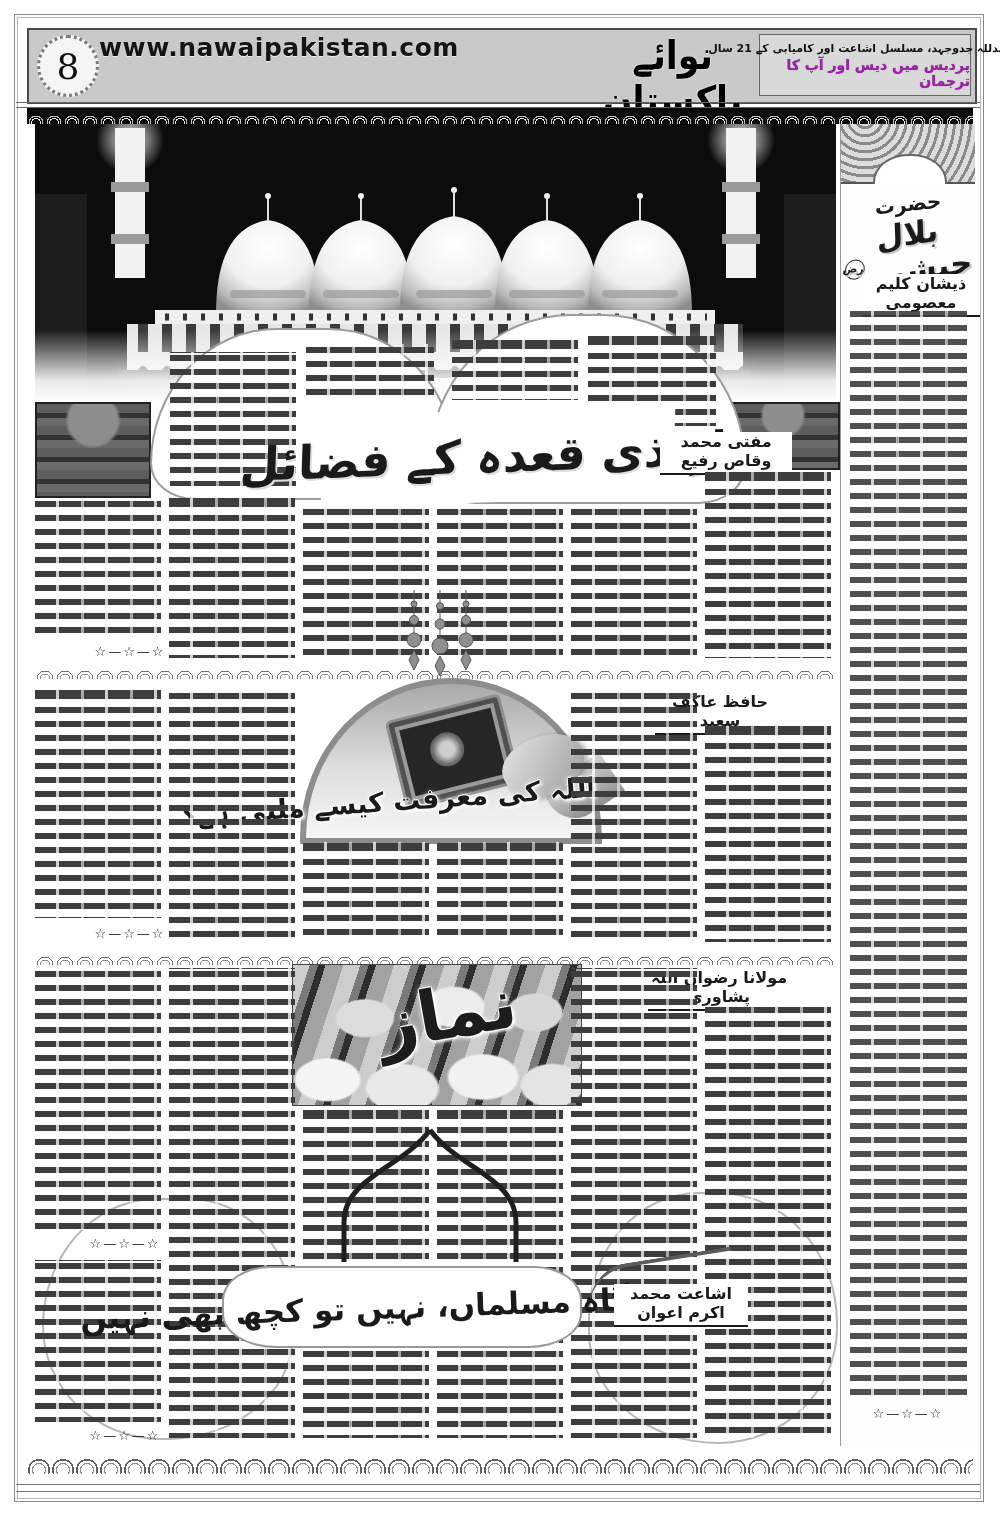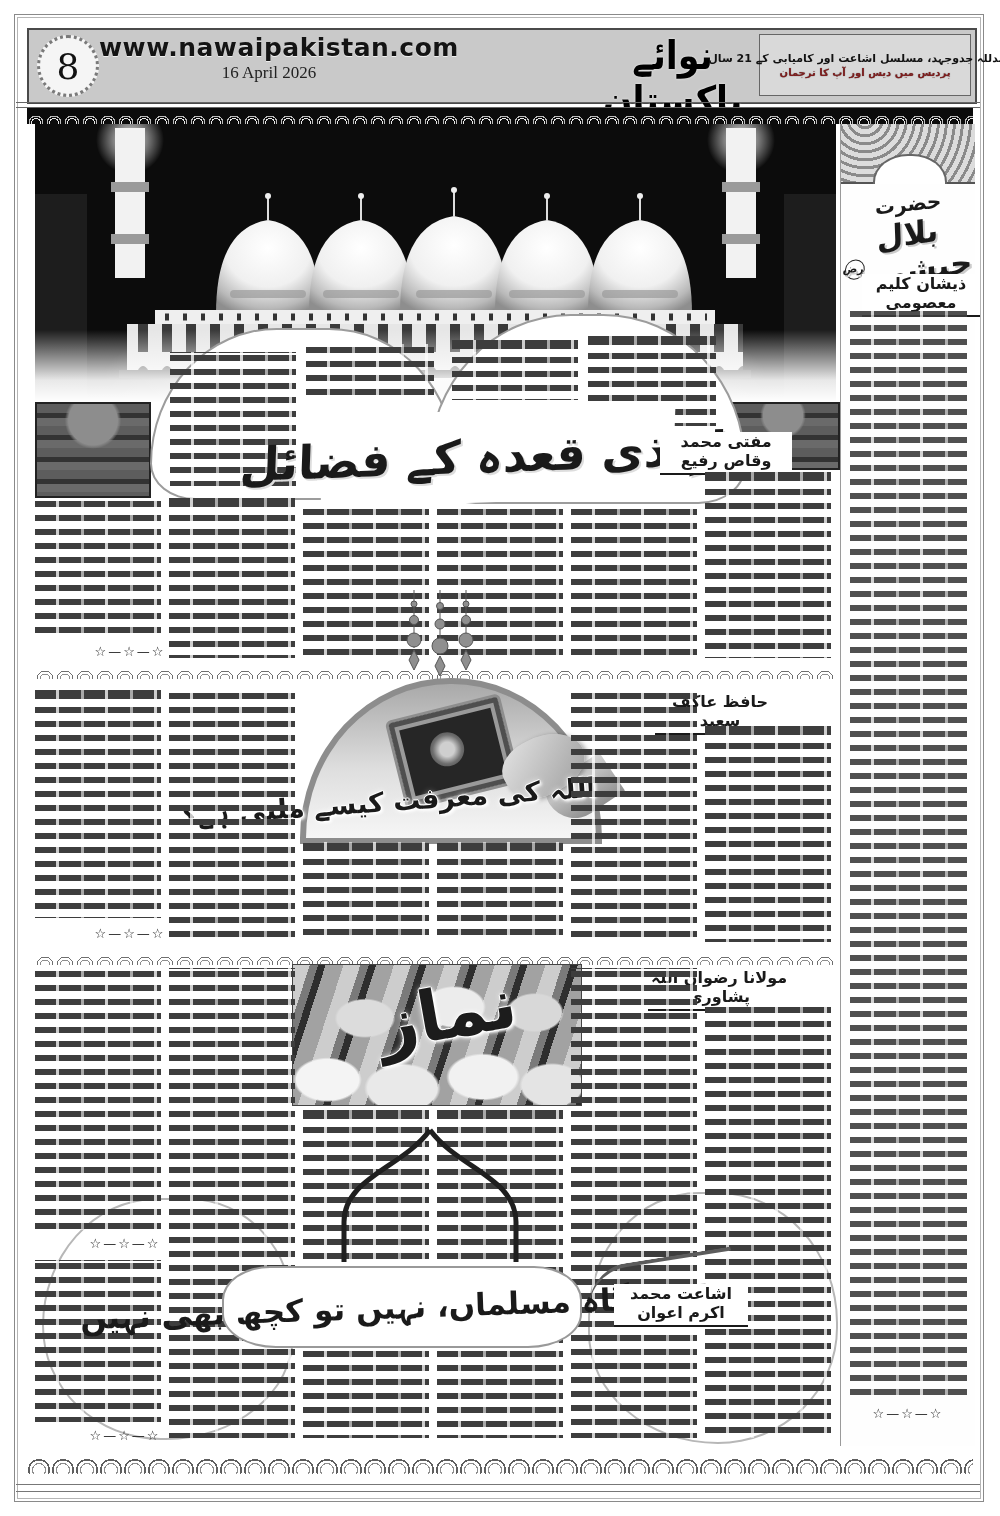--- a/index.html
+++ b/index.html
@@ -20,21 +20,21 @@
        text-shadow:0 1px 0 #eee;}
   .date{font-family:"Liberation Serif",serif;font-size:17px;color:#222;margin-top:1px;}
   .secbox{left:406px;top:9px;width:126px;height:50px;background:#0a0a0a;border-radius:10px;
           border:2px solid #000;display:flex;align-items:center;justify-content:center;
           color:#fff;font-size:25px;font-weight:bold;box-shadow:0 0 0 2px #c9c9c9 inset;}
   .mast{left:536px;top:8px;width:215px;text-align:center;font-size:35px;font-weight:bold;
         color:#000;transform:scaleY(1.12);text-shadow:0 0 2px #f2f2f2;}
   .tagbox{left:730px;top:4px;width:210px;height:60px;background:#d9d9d9;border:1px solid #666;
           display:flex;flex-direction:column;align-items:center;justify-content:center;gap:2px;}
   .tag1{font-size:11px;font-weight:bold;color:#111;white-space:nowrap;}
-  .tag2{font-size:10px;font-weight:bold;color:#7f1d1d;text-shadow:0 0 1px #555;}
+  .tag2{font-size:14px;font-weight:bold;color:#a21caf;text-shadow:0 0 1px #555;}
   .hrule{left:16px;top:102px;width:964px;height:4px;border-top:1px solid #666;border-bottom:1px solid #666;}
   .brule{left:16px;top:1484px;width:964px;height:6px;border-top:1px solid #777;border-bottom:1px solid #777;}
   
   .band{background-repeat:repeat-x;}
   .band.dark{background-color:#0c0c0c;
     background-image:radial-gradient(circle at 9px 15px,#0c0c0c 0 4px,#e8e8e8 4px 5px,#0c0c0c 5px 6.5px,#bdbdbd 6.5px 7.5px,transparent 7.5px);
     background-size:18px 20px;}
   .band.light{background-color:#fff;
     background-image:radial-gradient(circle at 10px 15px,#fff 0 4.5px,#8d8d8d 4.5px 5.5px,#fff 5.5px 7.5px,#6f6f6f 7.5px 8.5px,transparent 8.5px);
     background-size:20px 18px;}
@@ -106,21 +106,20 @@
 
 <div class="page">
   <div class="abs frame"></div>
 
   <div class="abs hdr">
     <div class="abs pgcirc">
       <span>8</span>
     </div>
     <div class="abs urlblk">
       <div class="url">www.nawaipakistan.com</div>
-      <div class="date">16 April 2026</div>
     </div>
     <div class="abs mast rtl">نوائے پاکستان</div>
     <div class="abs tagbox rtl">
       <div class="tag1">الحمدللہ جدوجہد، مسلسل اشاعت اور کامیابی کے 21 سال</div>
       <div class="tag2">پردیس میں دیس اور آپ کا ترجمان</div>
     </div>
   </div>
   <div class="abs hrule"></div>
   <div class="abs band dark" style="left:27px;top:108px;width:946px;height:16px;"></div>
 

